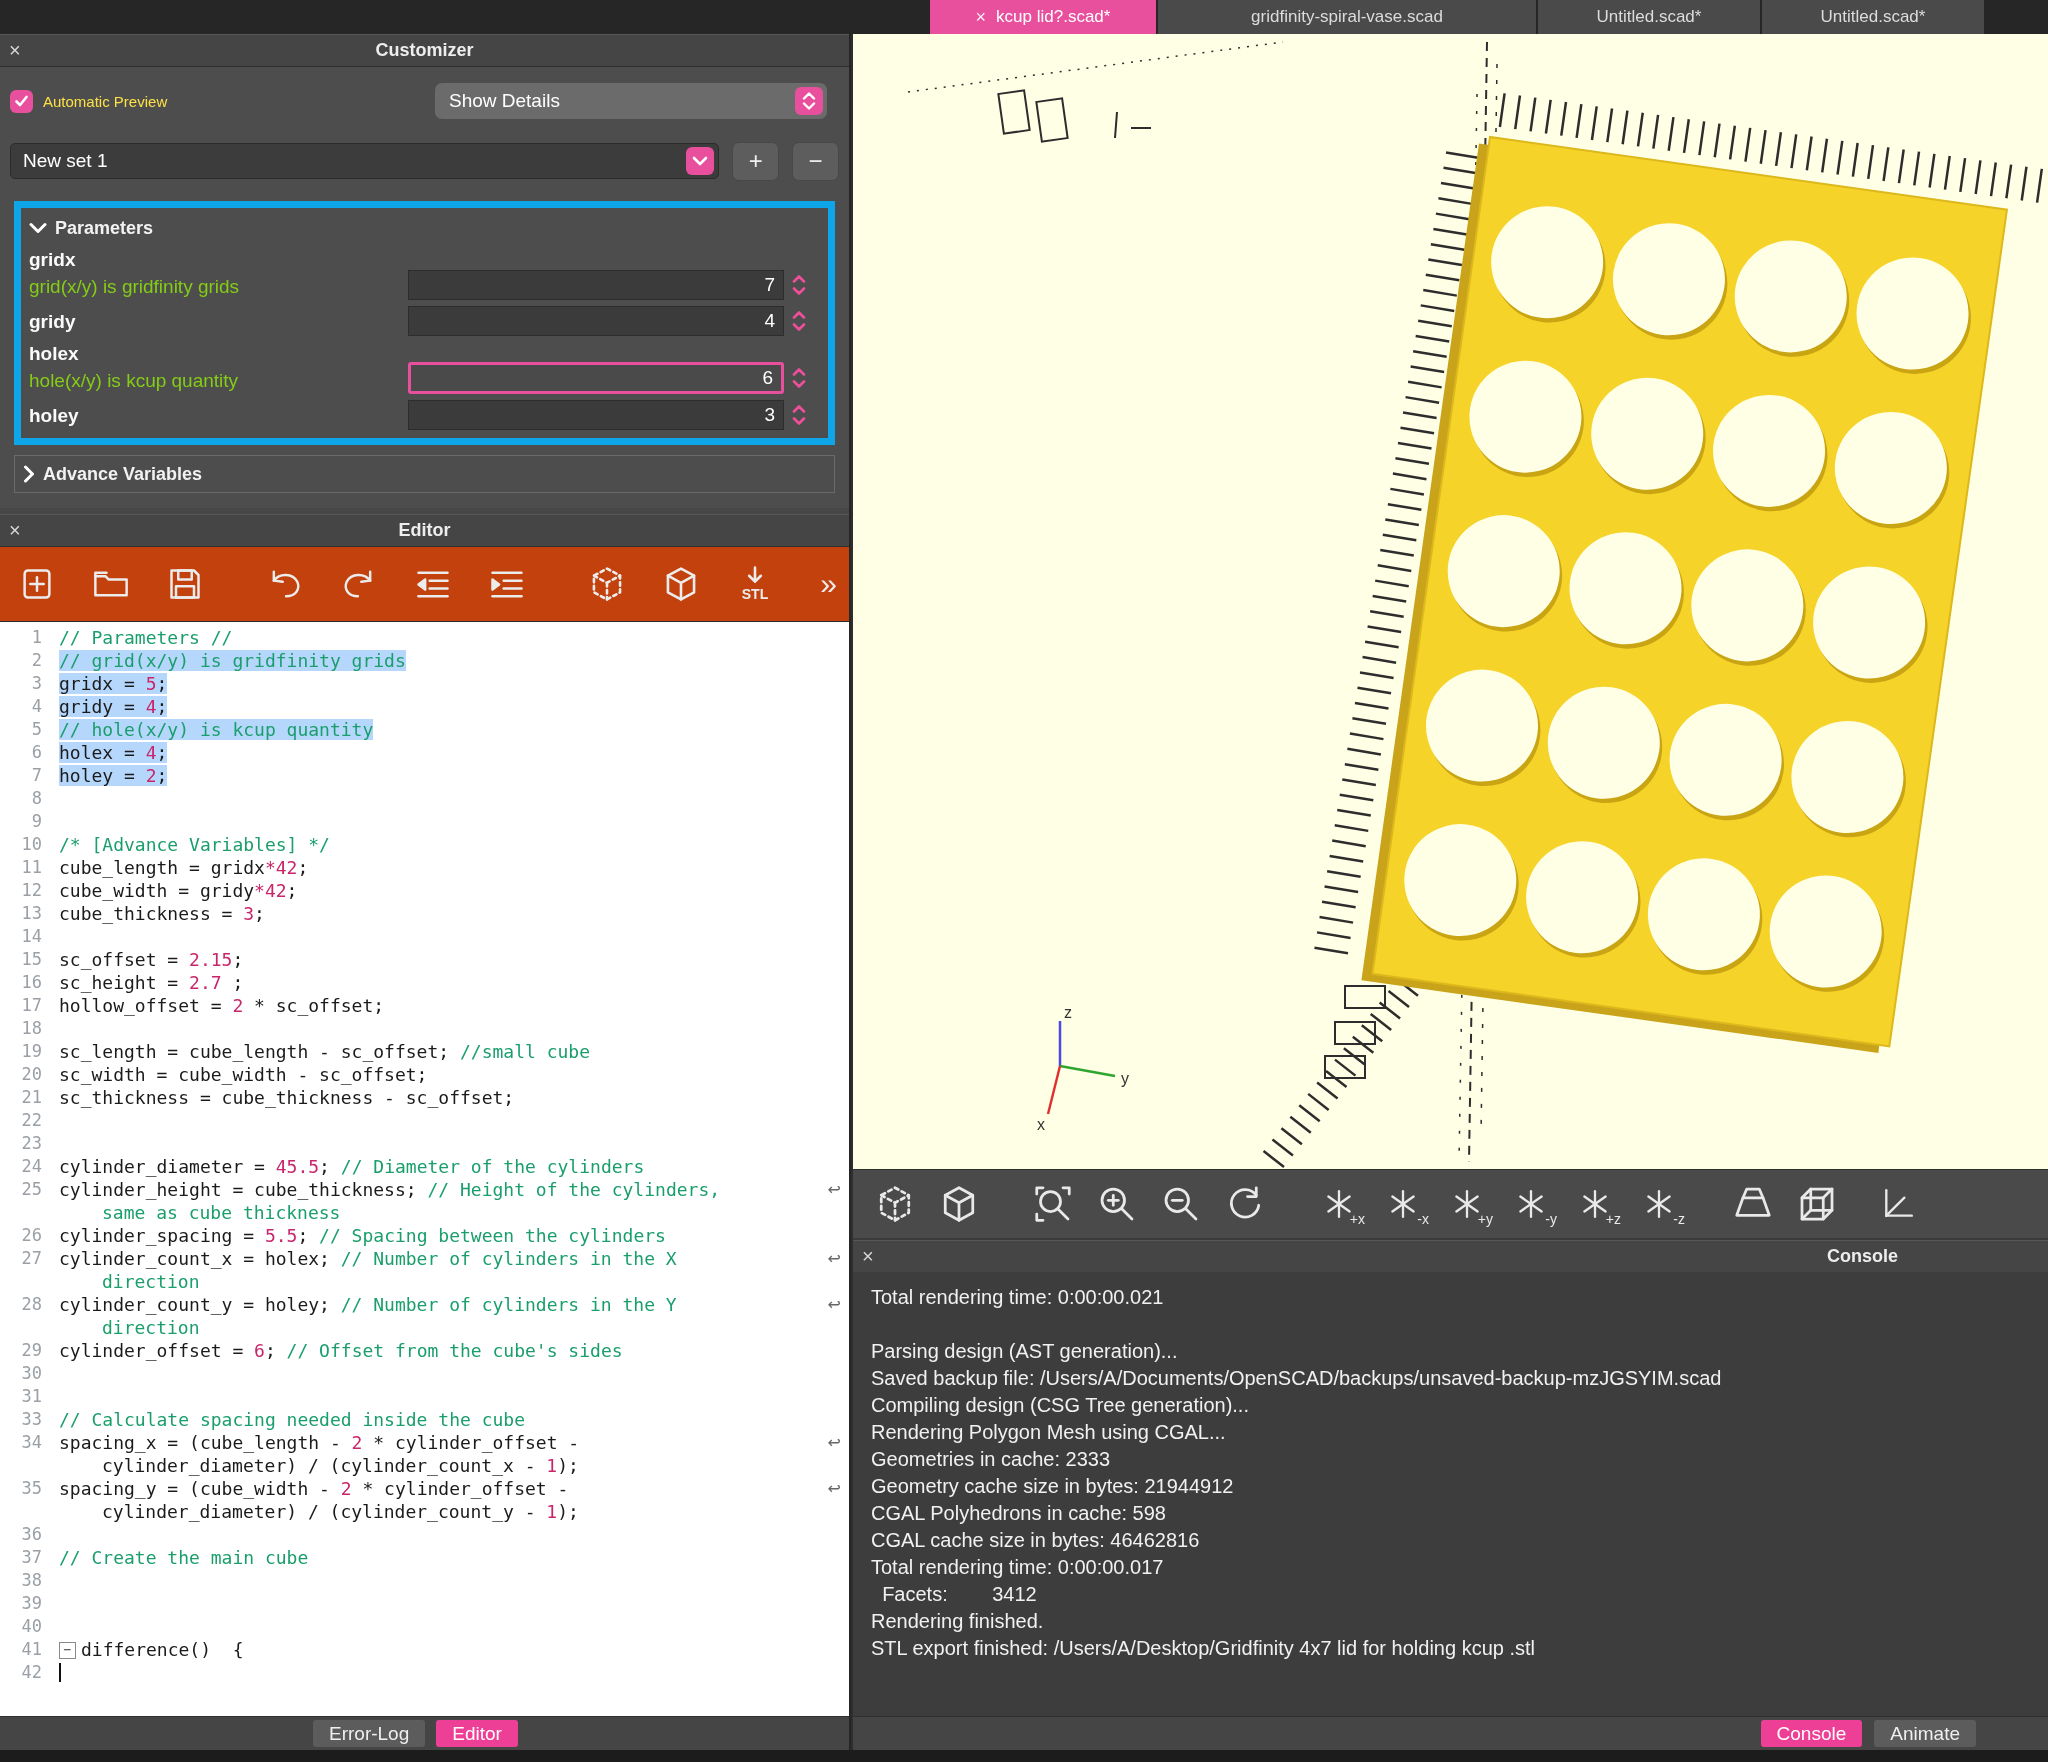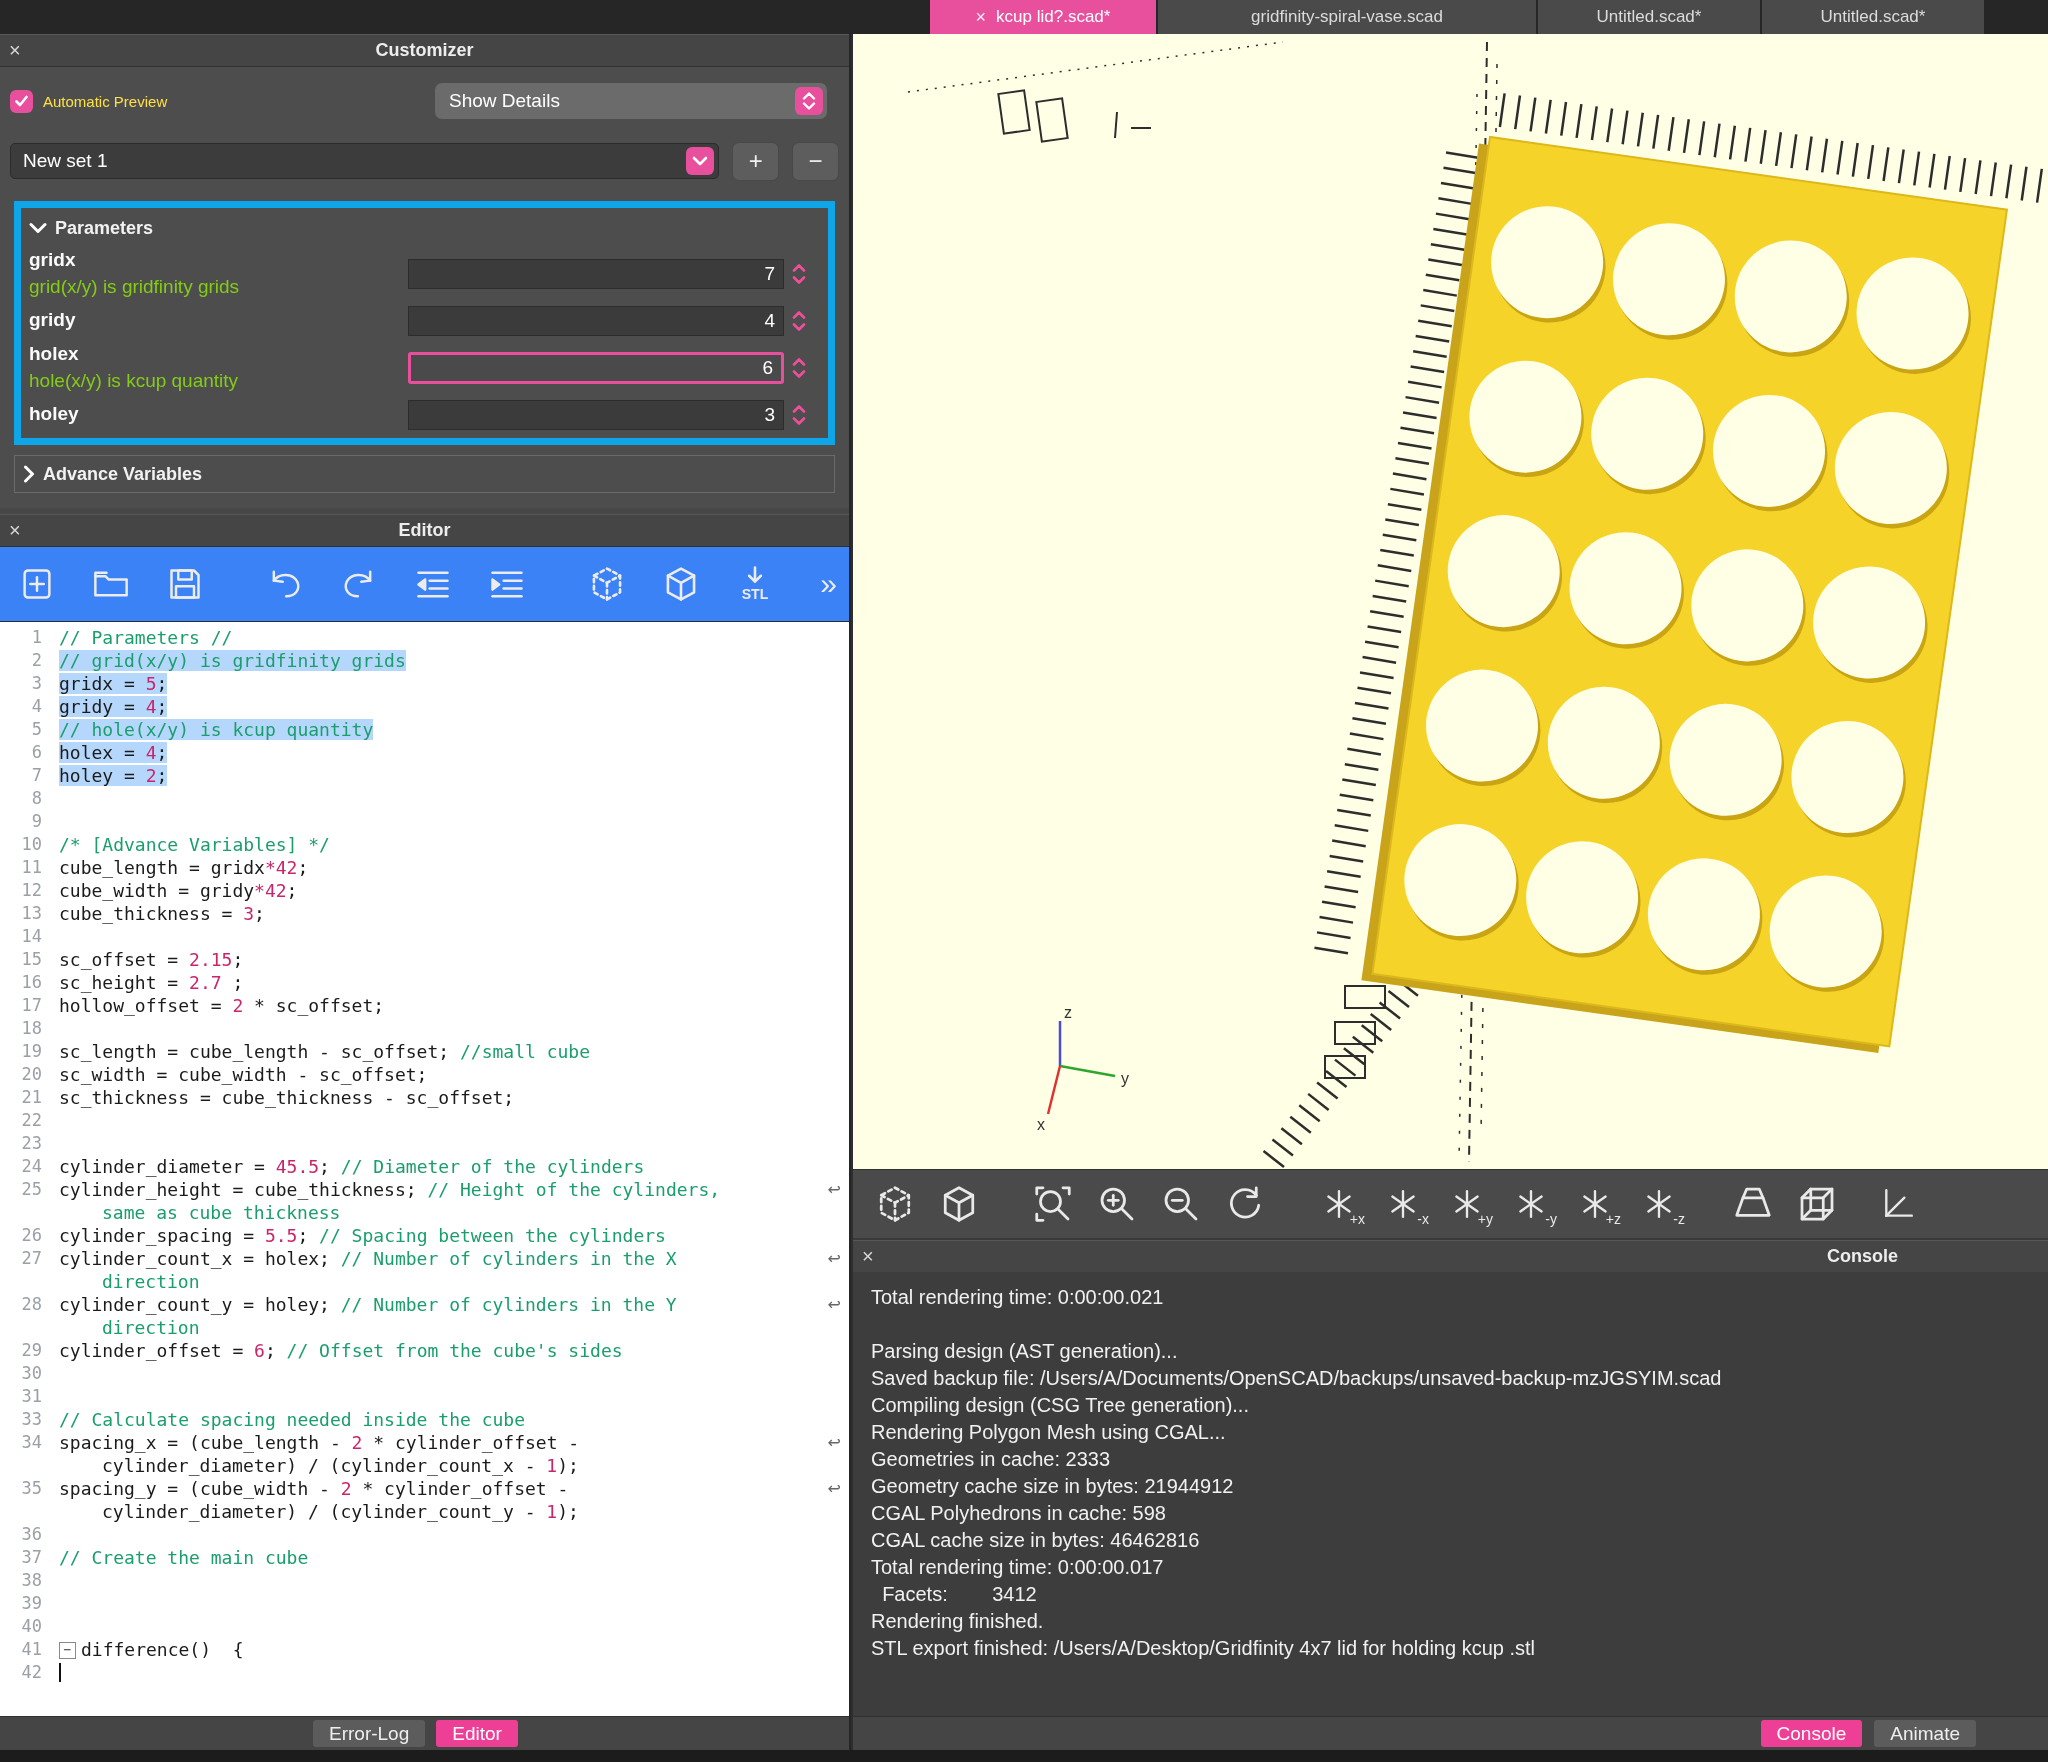--- a/index.html
+++ b/index.html
@@ -32,34 +32,34 @@
            display:flex;flex-direction:column;align-items:center;justify-content:center;gap:2px;}
   .cz-row2{display:flex;align-items:center;height:40px;margin-top:18px;}
   .preset{width:712px;height:36px;background:#3c3c3c;border:1px solid #2b2b2b;border-radius:5px;display:flex;align-items:center;
           color:#fff;font-size:19px;padding-left:12px;box-sizing:border-box;text-align:center;}
   .preset-chev{margin-left:auto;margin-right:4px;width:28px;height:28px;border-radius:6px;background:#e8509d;
                display:flex;align-items:center;justify-content:center;}
   .sqbtn{width:45px;height:37px;background:#5d5d5d;border:1px solid #484848;border-radius:7px;color:#f0f0f0;font-size:24px;
          display:flex;align-items:center;justify-content:center;margin-left:13px;}
   .params-box{margin:20px 4px 0 4px;border:7px solid #0ea5e9;padding:6px 8px 8px 8px;}
   .sec-head{display:flex;align-items:center;gap:8px;color:#f2f2f2;font-size:18px;font-weight:700;height:28px;}
-  .param-row{display:flex;align-items:center;margin-top:4px;}
+  .param-row{display:flex;align-items:flex-end;margin-top:4px;}
   .param-text{flex:1;min-width:0;}
   .param-name{color:#fafafa;font-size:19px;font-weight:700;line-height:28px;}
   .param-desc{color:#84cc16;font-size:19px;line-height:26px;}
   .spin{flex:none;width:402px;display:flex;align-items:center;margin-right:10px;margin-top:2px;}
   .spin-field{flex:1;height:28px;background:#3b3b3b;border:1px solid #2d2d2d;display:flex;align-items:center;justify-content:flex-end;
               padding-right:8px;color:#fff;font-size:19px;}
   .spin.focused .spin-field{border:3px solid #e8509d;background:#4a4a4a;height:26px;border-radius:3px;}
   .spin-arrows{width:22px;display:flex;flex-direction:column;align-items:center;gap:4px;margin-left:4px;}
   .advance-box{margin:10px 4px 0 4px;border:1px solid #6a6a6a;padding:4px 8px;}
 
   
   .editor-panel{position:absolute;top:480px;left:0;right:0;bottom:33px;background:#fff;display:flex;flex-direction:column;}
-  .etb{display:flex;align-items:center;height:74px;flex:none;background:#3b82f6;border-bottom:1px solid #2c2c2c;padding:0 8px;}
+  .etb{display:flex;align-items:center;height:74px;flex:none;background:#c2410c;border-bottom:1px solid #2c2c2c;padding:0 8px;}
   .tbtn{width:58px;height:60px;display:flex;align-items:center;justify-content:center;border-radius:6px;flex:none;margin-right:16px;}
   .grp{margin-left:26px;}
   .tbtn svg{stroke:#ececec;fill:none;stroke-width:2.2;stroke-linecap:round;stroke-linejoin:round;}
   .overflow{margin-left:auto;color:#ececec;font-size:30px;margin-right:4px;}
   .code{flex:1;overflow:hidden;font-family:"DejaVu Sans Mono","Liberation Mono",monospace;font-size:18px;color:#1b1b1b;
         padding-top:4px;background:#fff;}
   .cl{display:flex;position:relative;min-height:23px;}
   .ln{width:42px;text-align:right;padding-right:17px;color:#9aa0a6;flex:none;font-size:17px;line-height:23px;}
   .ct{line-height:23px;white-space:pre-wrap;overflow-wrap:break-word;width:684px;padding-left:43px;text-indent:-43px;box-sizing:border-box;}
   .tk-c{color:#1a9e6c;}

